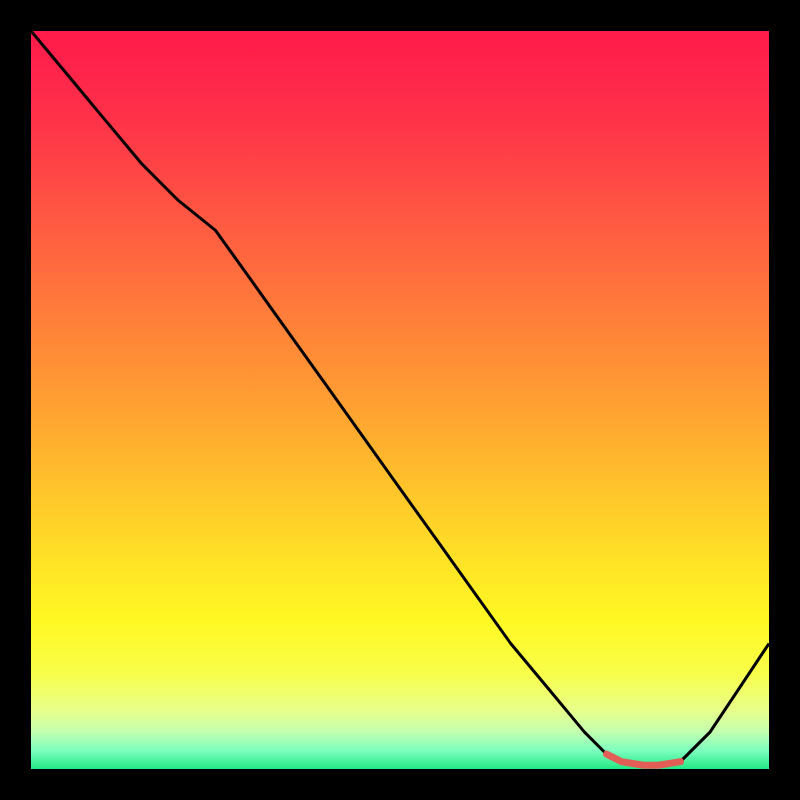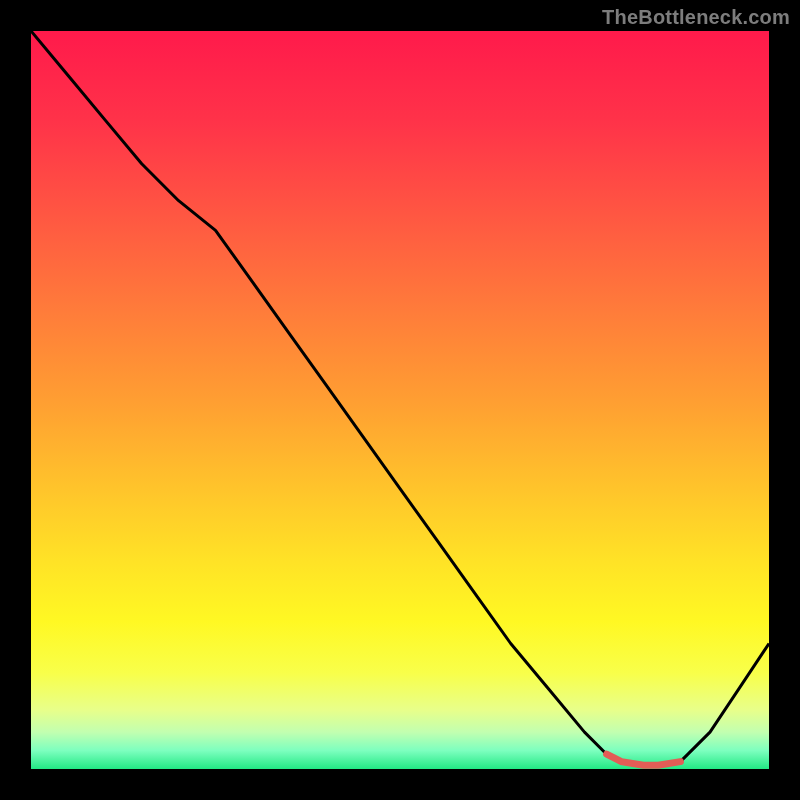--- a/index.html
+++ b/index.html
@@ -36,21 +36,20 @@
     height: 738px;
   }
   .plot svg {
     display: block;
   }
 </style>
 </head>
 <body>
 
 <div class="frame">
-  <div class="attribution">TheBottleneck.com</div>
 
   <div class="plot">
     <svg id="chart-svg" width="738" height="738" viewBox="0 0 738 738">
       <defs>
         <linearGradient id="bg-grad" x1="0" y1="0" x2="0" y2="1">
             <stop offset="0%" stop-color="#ff1a4b"></stop>
             <stop offset="12%" stop-color="#ff3249"></stop>
             <stop offset="25%" stop-color="#ff5742"></stop>
             <stop offset="38%" stop-color="#ff7c3a"></stop>
             <stop offset="50%" stop-color="#ff9e32"></stop>

